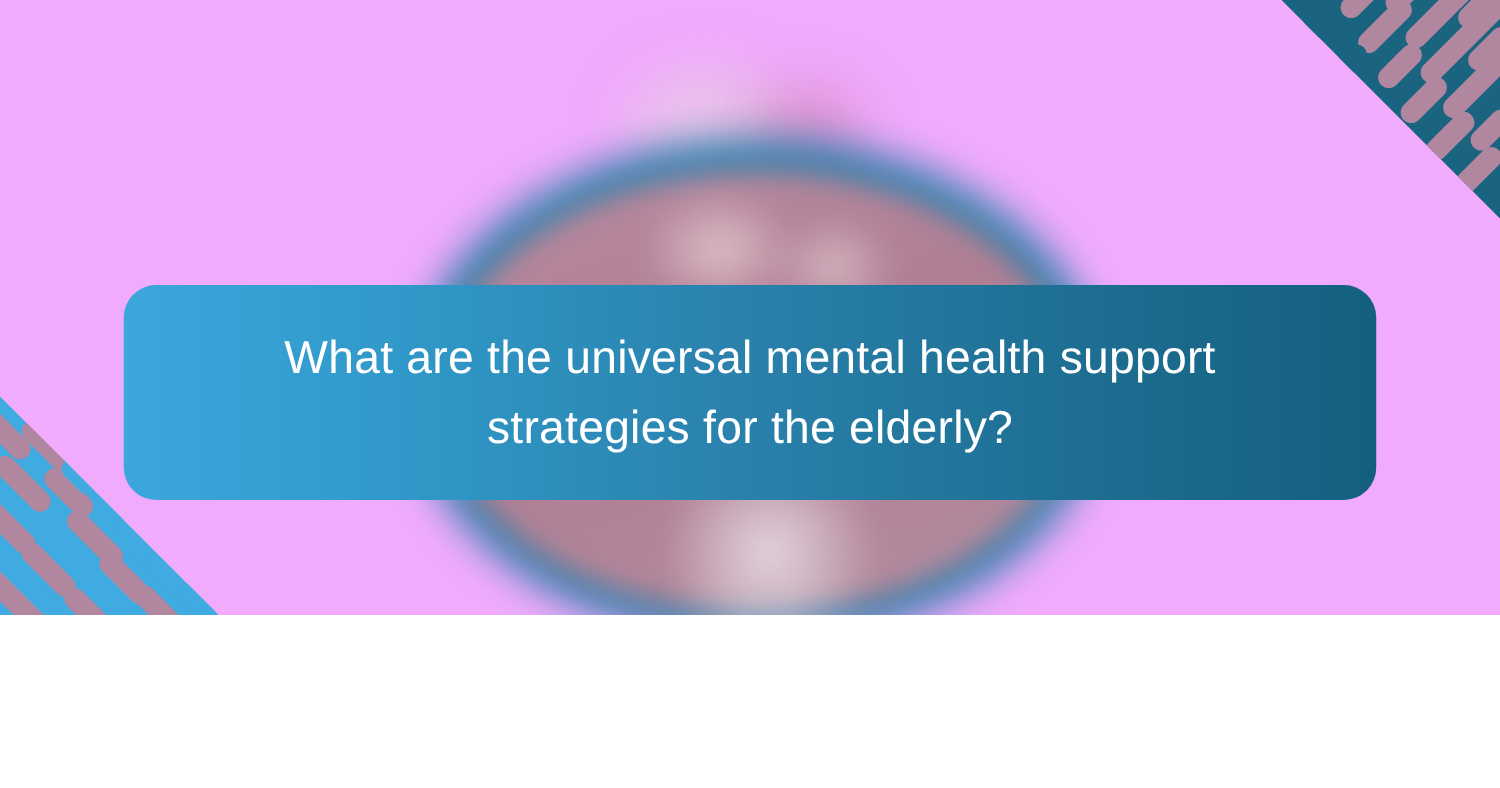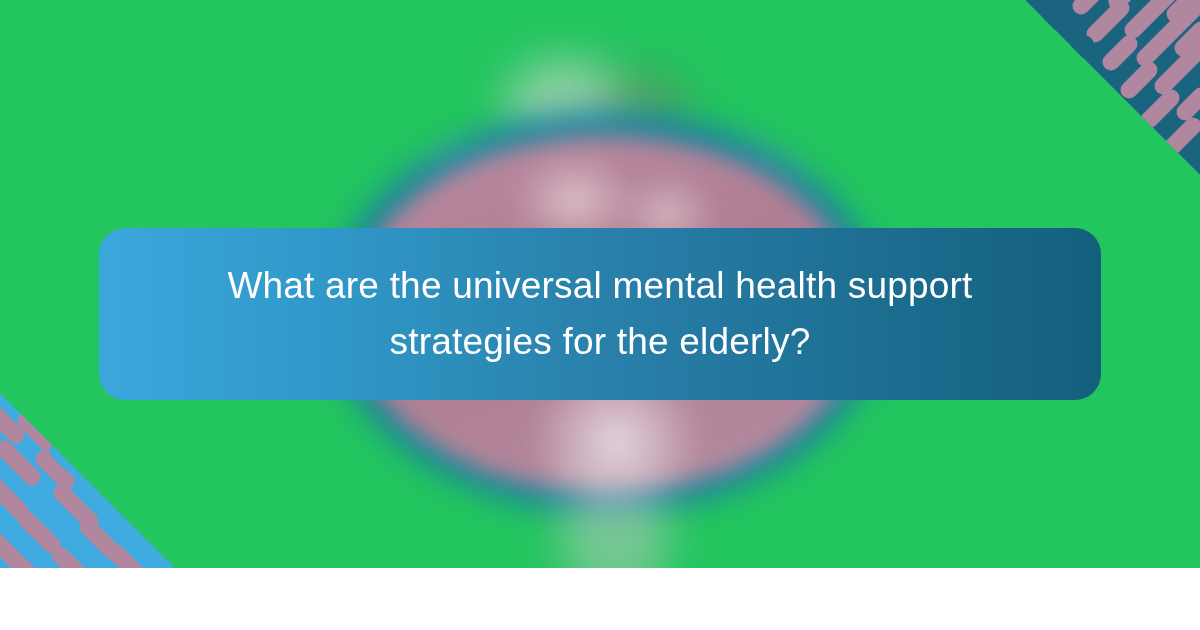--- a/index.html
+++ b/index.html
@@ -7,23 +7,23 @@
     padding: 0;
     background: #ffffff;
   }
   body {
     font-family: "Liberation Sans", sans-serif;
   }
 
   #card {
     position: relative;
     width: 1200px;
-    height: 568px;
-    overflow: hidden;
-    background: #22c55e;
+    height: 492px;
+    overflow: hidden;
+    background: #f0abfc;
   }
 
   
   .photo-layer {
     position: absolute;
     inset: 0;
     overflow: hidden;
   }
 
   

